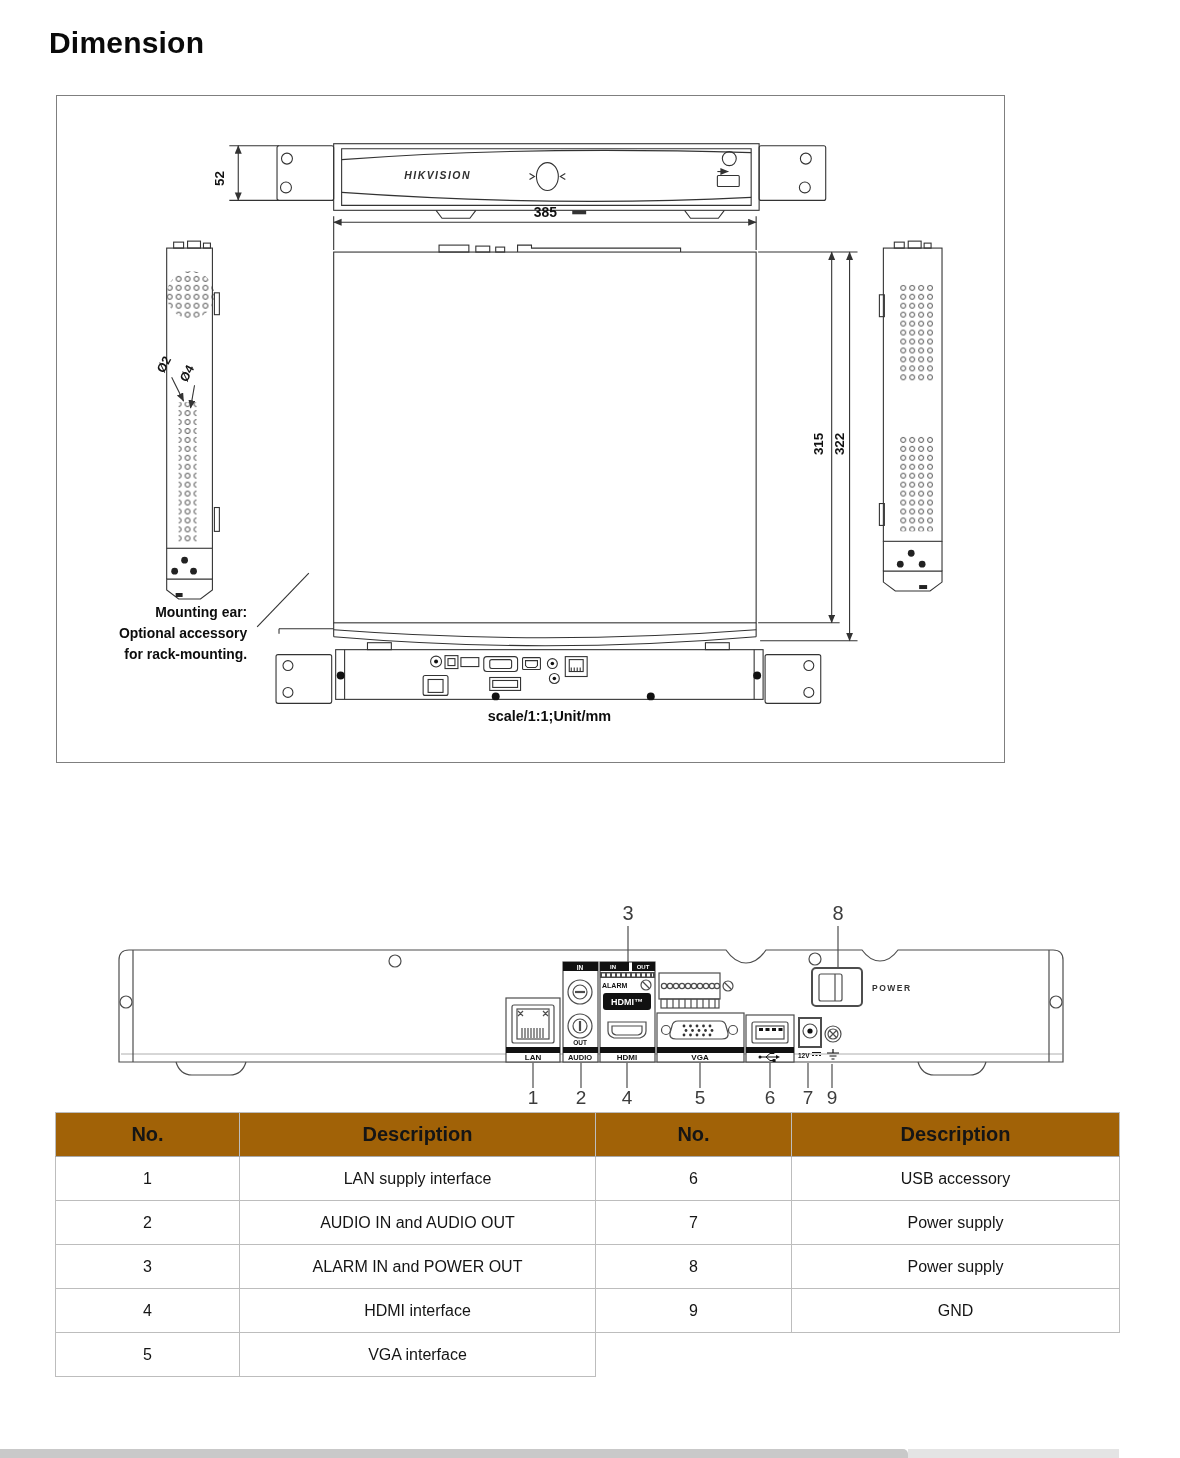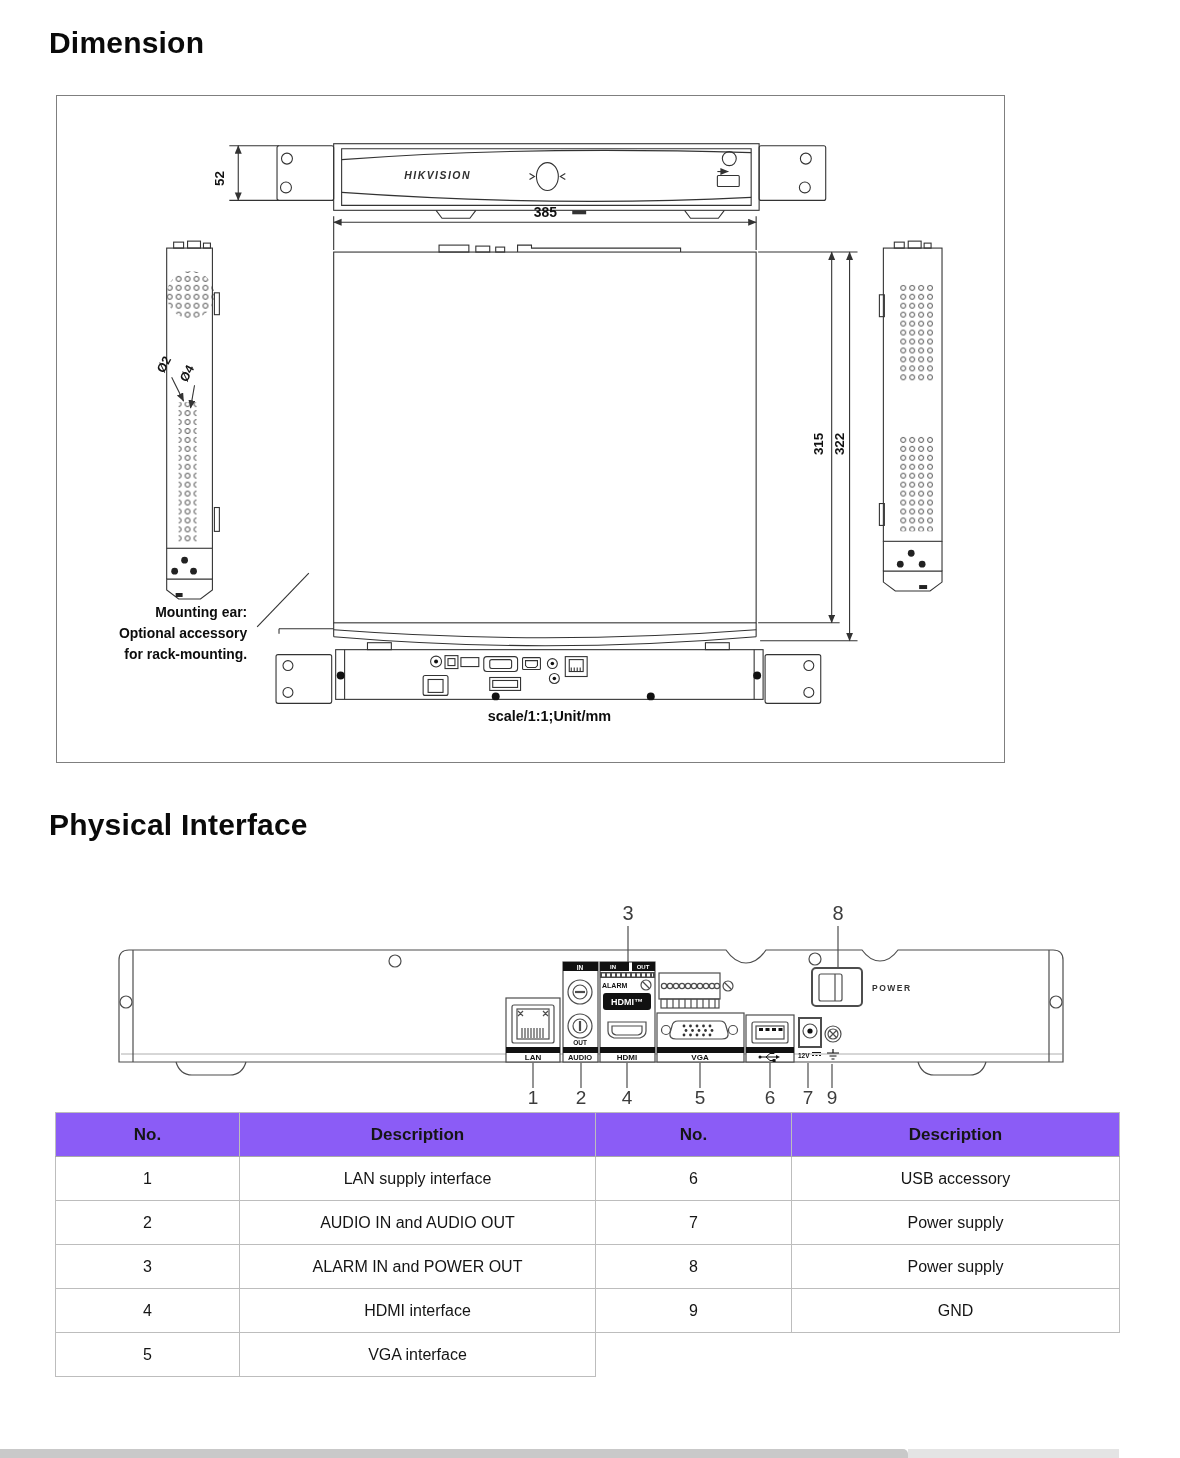--- a/index.html
+++ b/index.html
@@ -9,21 +9,21 @@
   #dim-heading{top:26px;}
   #phys-heading{top:808px;}
   .dim-box{position:absolute;left:56px;top:95px;width:949px;height:668px;border:1.4px solid #7f7f7f;box-sizing:border-box;}
   .dim-box svg{display:block;}
   .phys-fig{position:absolute;left:0;top:880px;width:1180px;height:230px;}
   svg text{font-family:"Liberation Sans",sans-serif;}
   .tbl-wrap{position:absolute;left:55px;top:1112px;}
   table{border-collapse:collapse;table-layout:fixed;width:1064px;}
   th,td{border:1px solid #bdbdbd;height:43px;text-align:center;vertical-align:middle;
         font-size:16px;color:#151515;padding:0 6px;overflow:hidden;}
-  th{background:#8b5cf6;font-weight:700;font-size:17px;border-bottom-color:#a9a9a9;}
+  th{background:#a16207;font-weight:700;font-size:20px;border-bottom-color:#a9a9a9;}
   td.empty{border:none;background:transparent;}
   .next-bar-a{position:absolute;left:0;top:1449px;width:908px;height:9px;background:#c9c9c9;border-radius:0 5px 0 0;}
   .next-bar-b{position:absolute;left:908px;top:1449px;width:211px;height:9px;background:#e4e4e4;}
 </style>
 </head>
 <body>
 
 <div class="page">
 
   <div class="h1" id="dim-heading">Dimension</div>
@@ -187,21 +187,20 @@
           <text x="190" y="524">Mounting ear:</text>
           <text x="190" y="545">Optional accessory</text>
           <text x="190" y="566">for rack-mounting.</text>
         </g>
 
         <text x="494" y="629" text-anchor="middle" font-size="14.5" font-weight="bold" fill="#0d0d0d" stroke="none">scale/1:1;Unit/mm</text>
       </g>
     </svg>
   </div>
 
-  <div class="h1" id="phys-heading">Physical Interface</div>
 
   <svg class="phys-fig" viewBox="0 0 1180 230">
     <g stroke="#4d4d4d" stroke-width="1.2" fill="none">
 
       <g>
         <line x1="628" y1="46" x2="628" y2="84"></line>
         <text x="628" y="40" text-anchor="middle" font-size="20" fill="#3c3c3c" stroke="none">3</text>
       </g>
       <g>
         <line x1="838" y1="46" x2="838" y2="87"></line>

